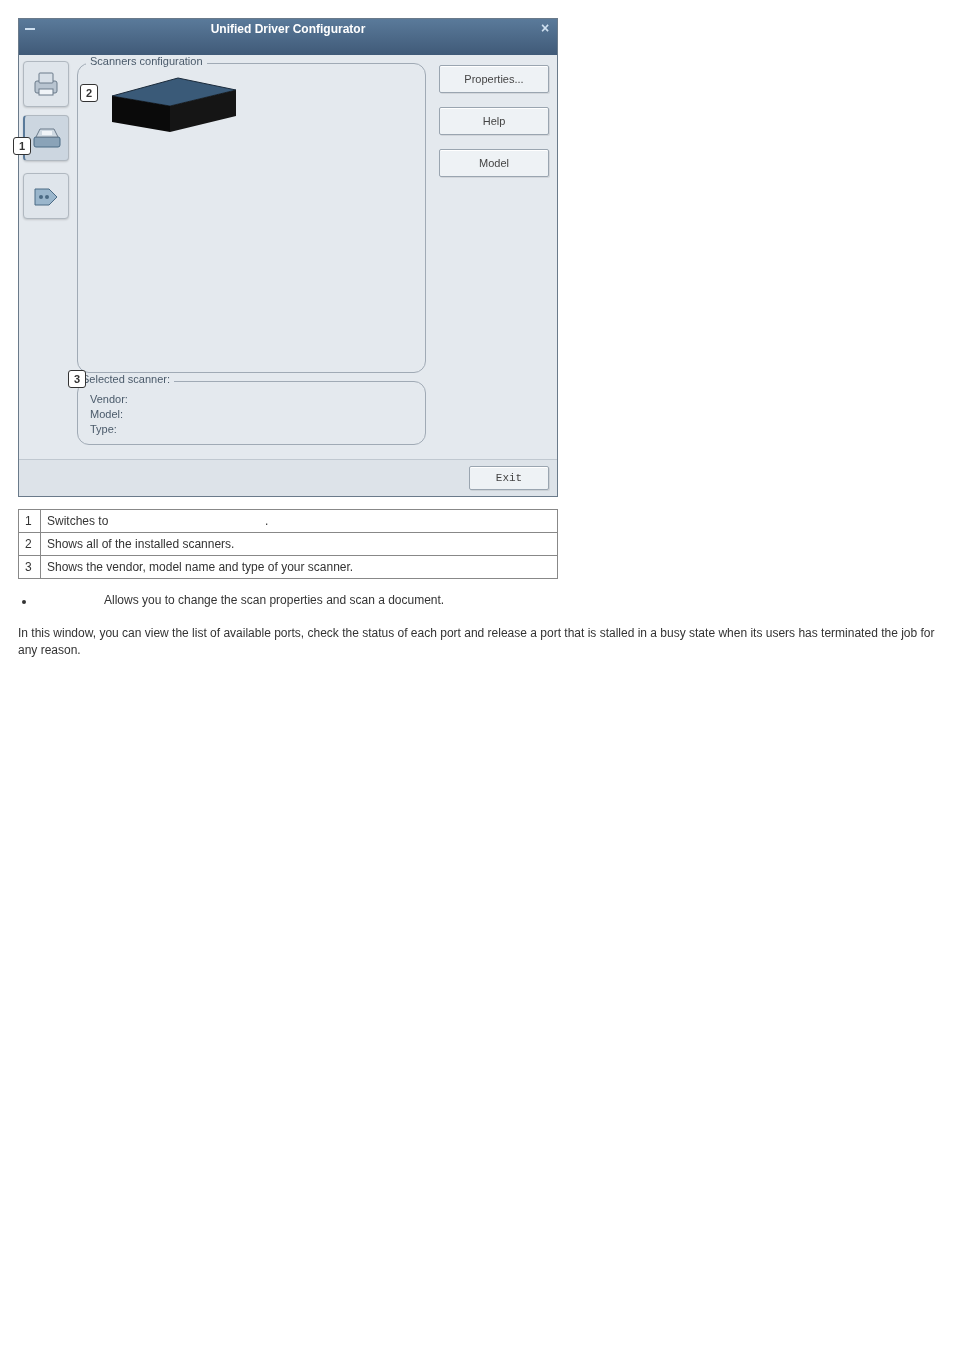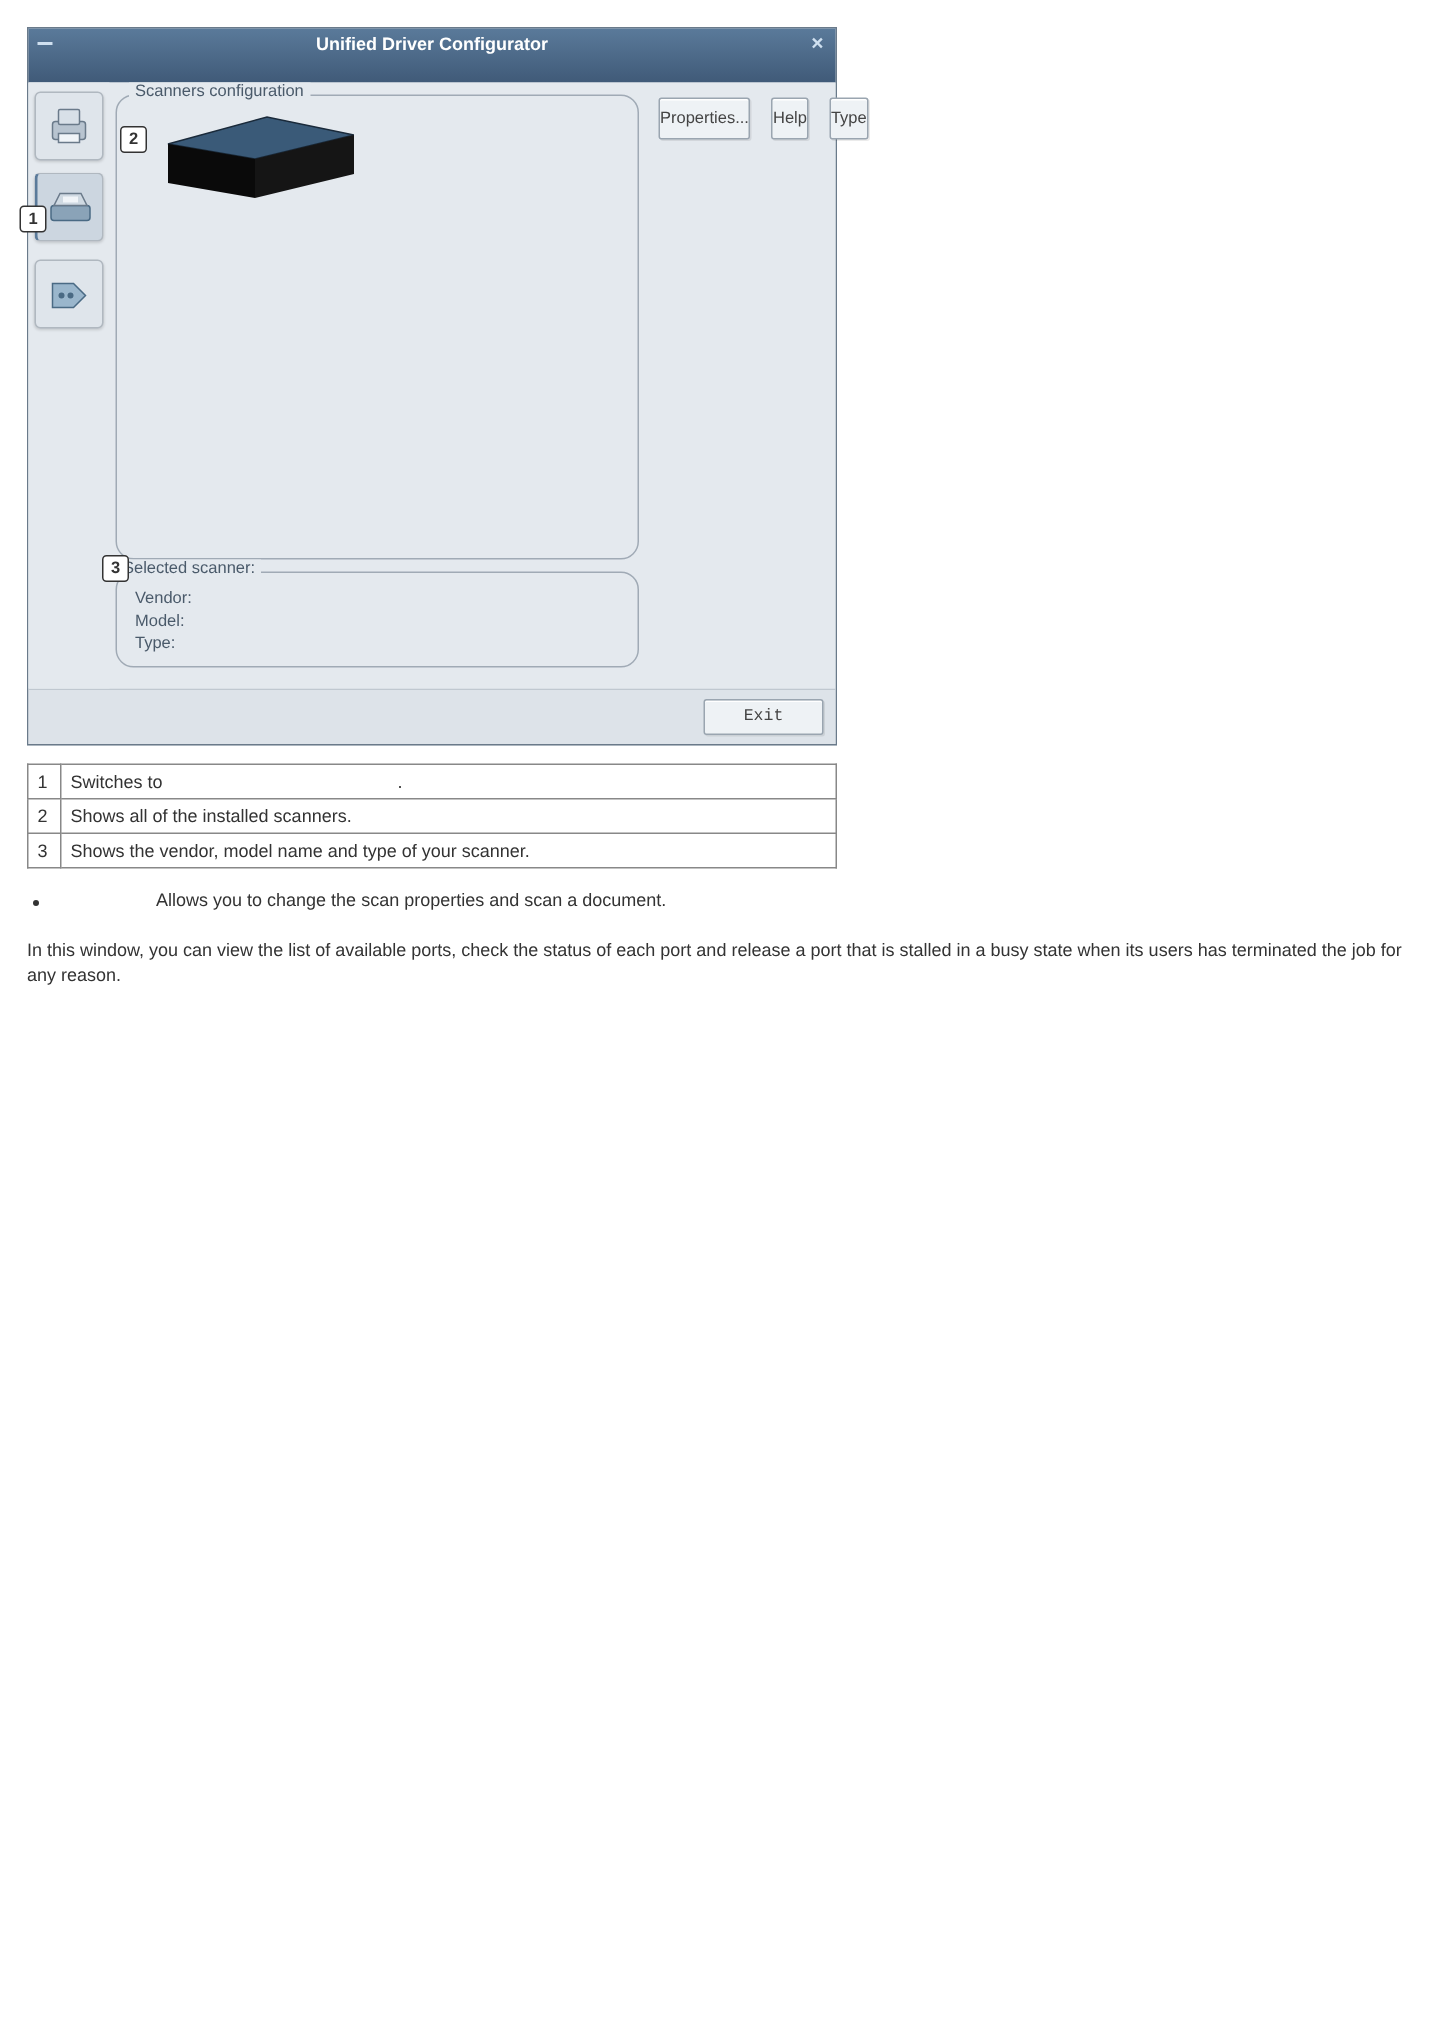--- a/index.html
+++ b/index.html
@@ -94,20 +94,21 @@
     flex: 1;
     position: relative;
     padding: 2px 6px 6px 2px;
   }
   .right-buttons {
     position: absolute;
     right: 8px;
     top: 10px;
     width: 110px;
     display: flex;
+    flex-direction: column;
     gap: 14px;
   }
   .btn {
     background: #eef2f5;
     border: 1px solid #9aa5b0;
     border-radius: 2px;
     height: 28px;
     font-size: 11px;
     color: #444;
     cursor: pointer;
@@ -249,21 +250,21 @@
           <circle cx="18" cy="18" r="2" fill="#4a6a84"></circle>
         </svg>
       </div>
     </div>
 
     <div class="main-area">
 
       <div class="right-buttons">
         <div class="btn">Properties...</div>
         <div class="btn">Help</div>
-        <div class="btn">Type</div>
+        <div class="btn">Model</div>
       </div>
 
       <div class="fieldset scanners-box">
         <span class="legend">Scanners configuration</span>
 
         <div class="callout" style="left:2px; top:20px;">2</div>
         <div class="scanner-row" style="margin-left:22px; margin-top:6px;">
           <svg width="128" height="60" viewBox="0 0 128 60">
 
             <polygon points="4,22 70,4 128,16 62,32" fill="#3a5a78" stroke="#1a2a3a"></polygon>

